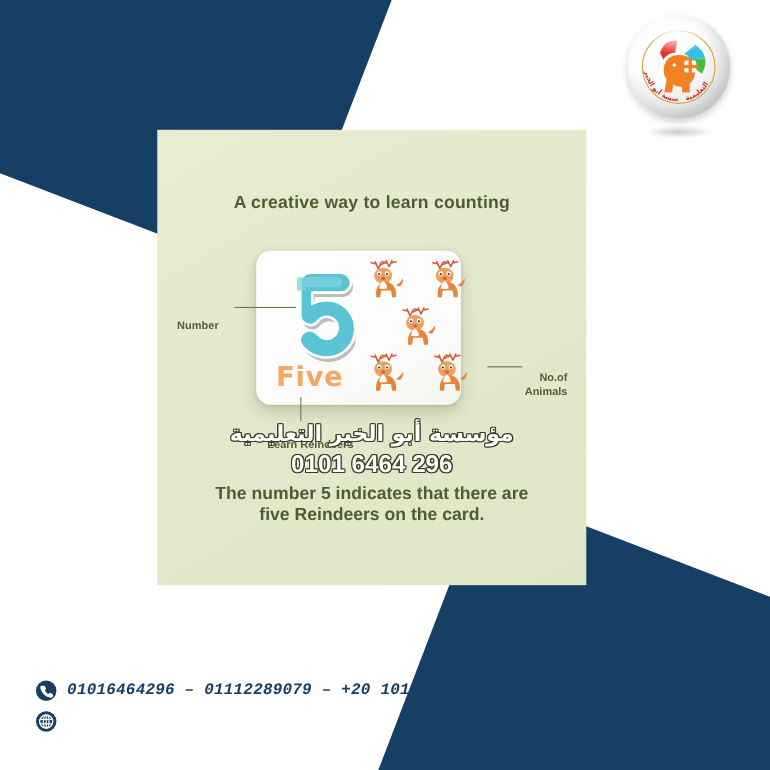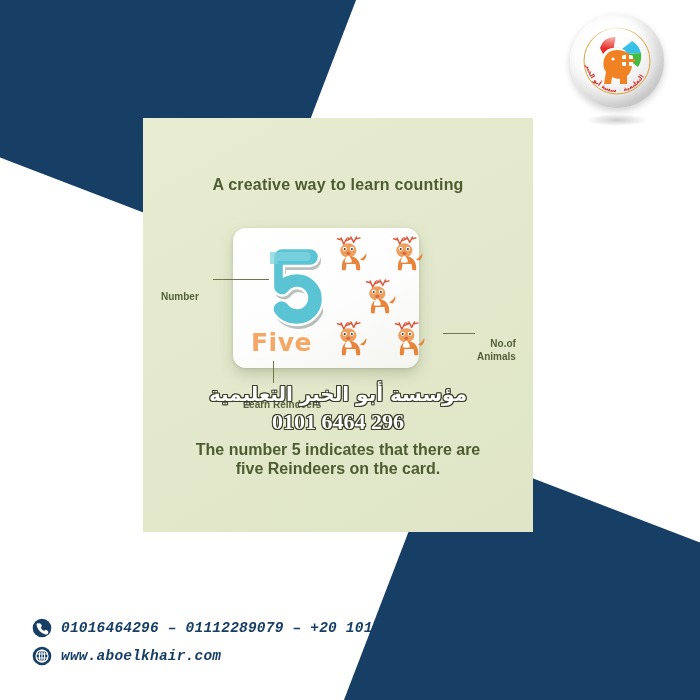--- a/index.html
+++ b/index.html
@@ -95,21 +95,21 @@
     position:absolute;left:0;right:0;top:262px;text-align:center;pointer-events:none;
   }
   .wm-ar{
     font-size:20px;font-weight:bold;color:#ffffff;direction:rtl;
     font-family:"DejaVu Sans", sans-serif;line-height:28px;
     text-shadow:-1px 0 #3a3f29, 0 -1px #3a3f29, 1px 0 #3a3f29, 0 1px #3a3f29,
                 -1px -1px #3a3f29, 1px -1px #3a3f29, -1px 1px #3a3f29, 1px 1px #3a3f29;
   }
   .wm-num{
     font-size:22px;font-weight:bold;color:#ffffff;
-    font-family:Liberation Serif, serif;line-height:26px;margin-top:1px;
+    font-family:Liberation Sans, sans-serif;line-height:26px;margin-top:1px;
     text-shadow:-1px 0 #3a3f29, 0 -1px #3a3f29, 1px 0 #3a3f29, 0 1px #3a3f29,
                 -1px -1px #3a3f29, 1px -1px #3a3f29, -1px 1px #3a3f29, 1px 1px #3a3f29;
   }
 
   
   .caption{
     position:absolute;left:24px;right:24px;top:322px;text-align:center;
     font-size:16px;font-weight:bold;color:#4e5c32;line-height:19px;
   }
 
@@ -287,17 +287,16 @@
       </svg>
       <div class="ftxt">01016464296 – 01112289079 – +20 101 302 0071</div>
     </div>
     <div class="frow">
       <svg class="fico" viewBox="0 0 20 20">
         <circle cx="10" cy="10" r="9.3" fill="#173f66"></circle>
         <circle cx="10" cy="10" r="6" fill="none" stroke="#ffffff" stroke-width="1.2"></circle>
         <ellipse cx="10" cy="10" rx="2.6" ry="6" fill="none" stroke="#ffffff" stroke-width="1.1"></ellipse>
         <path d="M4.2 8 h11.6 M4.2 12 h11.6 M10 4 v12" stroke="#ffffff" stroke-width="1.1"></path>
       </svg>
-      <div class="ftxt">www.aboelkhair.com</div>
     </div>
   </div>
 
 </div>
 
 </body></html>

